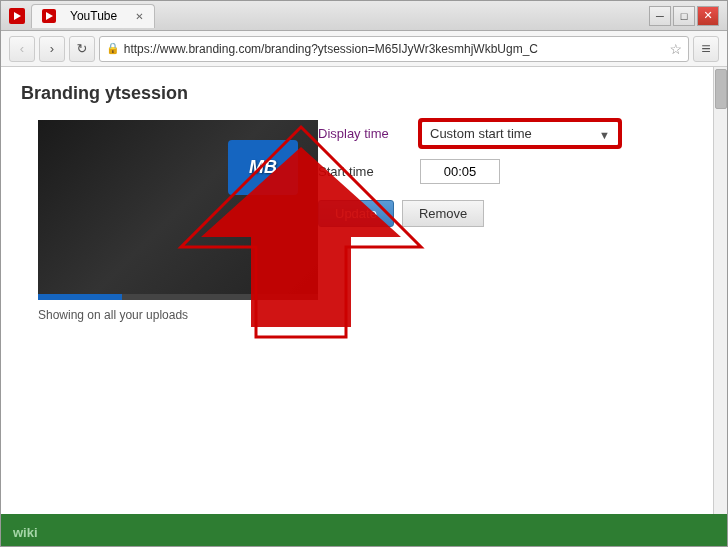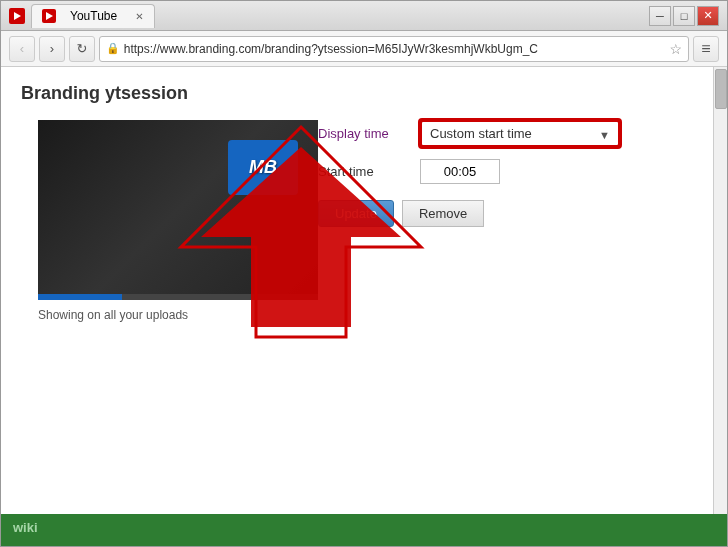--- a/index.html
+++ b/index.html
@@ -319,21 +319,21 @@
       cursor: pointer;
     }
 
     
     .status-bar {
       background: #2e7d32;
       color: white;
       font-size: 13px;
       padding: 6px 12px;
       display: flex;
-      align-items: flex-start;
+      align-items: flex-end;
       height: 32px;
       flex-shrink: 0;
     }
     .status-wiki {
       font-weight: bold;
       margin-right: 4px;
       color: #a5d6a7;
     }
 
     

